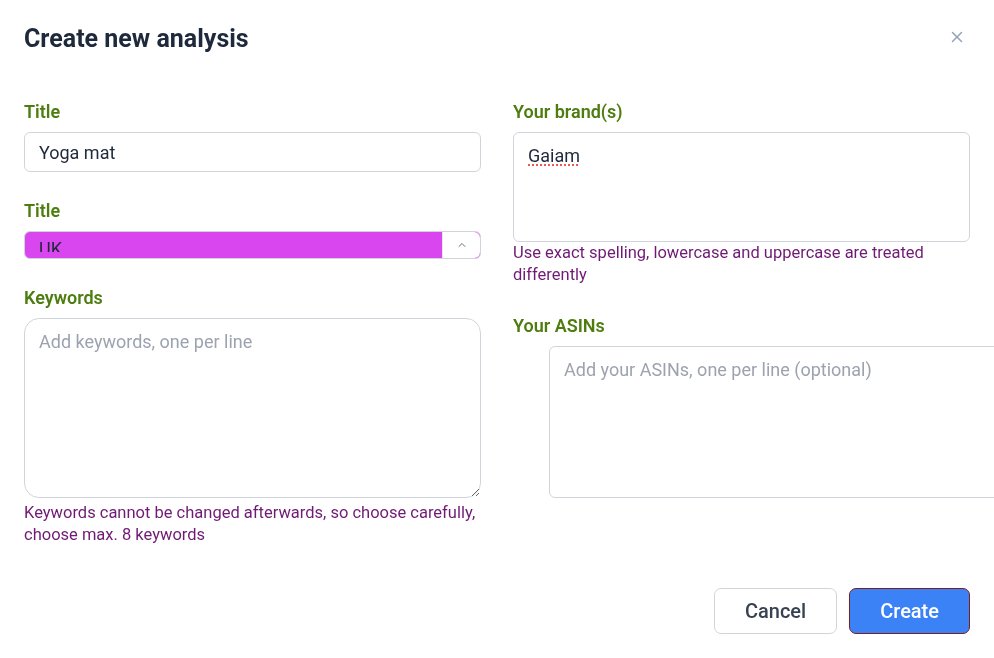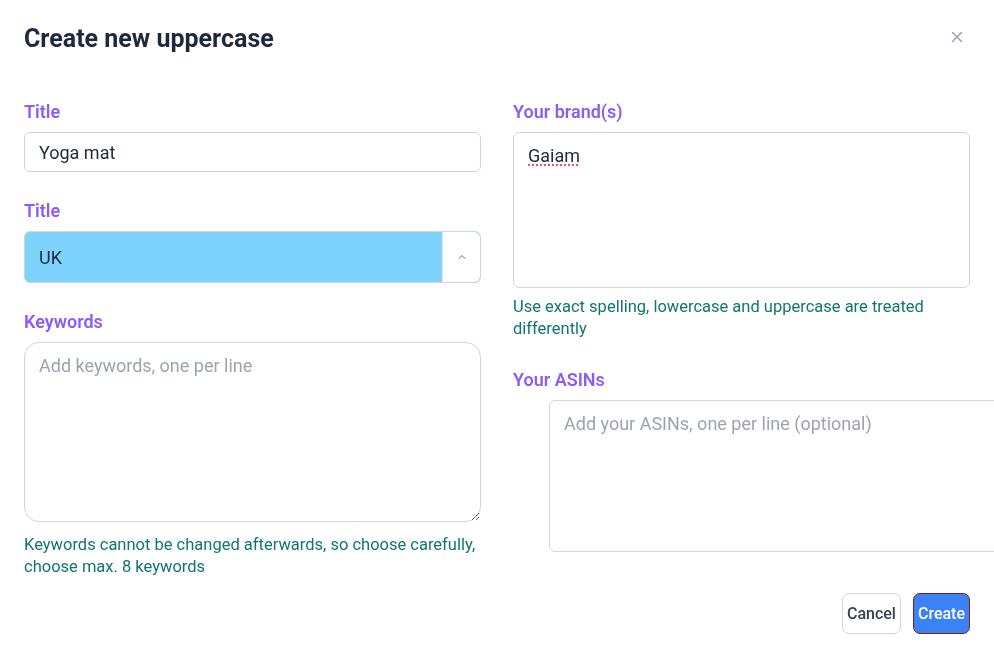--- a/index.html
+++ b/index.html
@@ -51,21 +51,21 @@
       display: flex;
       flex-direction: column;
     }
     .form-group {
       margin-bottom: 28px;
     }
     .form-label {
       display: block;
       font-size: 18px;
       font-weight: 600;
-      color: #8b5cf6;
+      color: #4d7c0f;
       margin-bottom: 10px;
     }
     .text-input {
       width: 100%;
       height: 40px;
       padding: 8px 14px;
       font-size: 18px;
       color: #1e293b;
       border: 1px solid #d1d5db;
       border-radius: 6px;
@@ -74,27 +74,27 @@
     }
     .text-input::placeholder {
       color: #9ca3af;
     }
     .select-wrapper {
       position: relative;
       width: 100%;
     }
     .select-wrapper select {
       width: 100%;
-      height: 52px;
+      height: 28px;
       padding: 6px 40px 6px 14px;
       font-size: 18px;
       color: #1e293b;
       border: 1px solid #d1d5db;
       border-radius: 6px;
-      background: #7dd3fc;
+      background: #d946ef;
       appearance: none;
       outline: none;
       font-family: inherit;
       cursor: pointer;
     }
     .select-caret-box {
       position: absolute;
       right: 1px;
       top: 1px;
       bottom: 1px;
@@ -126,69 +126,68 @@
       line-height: 1.4;
     }
     .textarea::placeholder {
       color: #9ca3af;
     }
     .textarea-keywords {
       height: 180px;
       border-radius: 15px;
     }
     .textarea-brands {
-      height: 156px;
+      height: 110px;
     }
     .textarea-asins {
       height: 152px;
       margin-left: 36px;
     }
     .brand-content {
       text-decoration: underline;
       text-decoration-style: dotted;
       text-decoration-color: #ef4444;
       text-underline-offset: 3px;
     }
     .helper-text {
       font-size: 16.5px;
-      color: #0f766e;
-      margin-top: 8px;
+      color: #701a75;
       line-height: 1.35;
     }
     .modal-footer {
       position: absolute;
       bottom: 24px;
       right: 24px;
       display: flex;
       gap: 12px;
     }
     .btn {
-      padding: 10px 4px;
-      font-size: 16px;
+      padding: 10px 30px;
+      font-size: 20px;
       border-radius: 7px;
       cursor: pointer;
       font-family: inherit;
       font-weight: 500;
     }
     .btn-cancel {
       background: #fff;
       border: 1px solid #d1d5db;
       color: #374151;
     }
     .btn-create {
       background: #3b82f6;
       border: 1px solid #7f1d1d;
       color: #fff;
     }
   </style>
 </head>
 <body>
 
 <div class="modal-header">
-  <h1 class="modal-title">Create new uppercase</h1>
+  <h1 class="modal-title">Create new analysis</h1>
   <button class="close-btn">
     <svg viewBox="0 0 24 24" fill="none" stroke="currentColor" stroke-width="2" stroke-linecap="round">
       <line x1="18" y1="6" x2="6" y2="18"></line>
       <line x1="6" y1="6" x2="18" y2="18"></line>
     </svg>
   </button>
 </div>
 
 <div class="form-grid">
   <div class="left-col">

